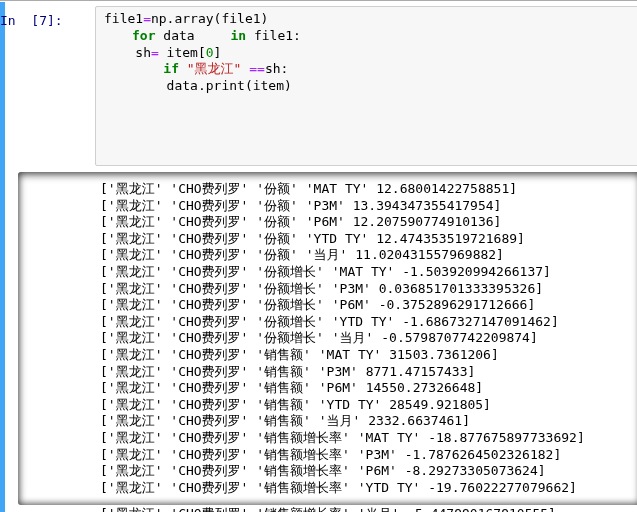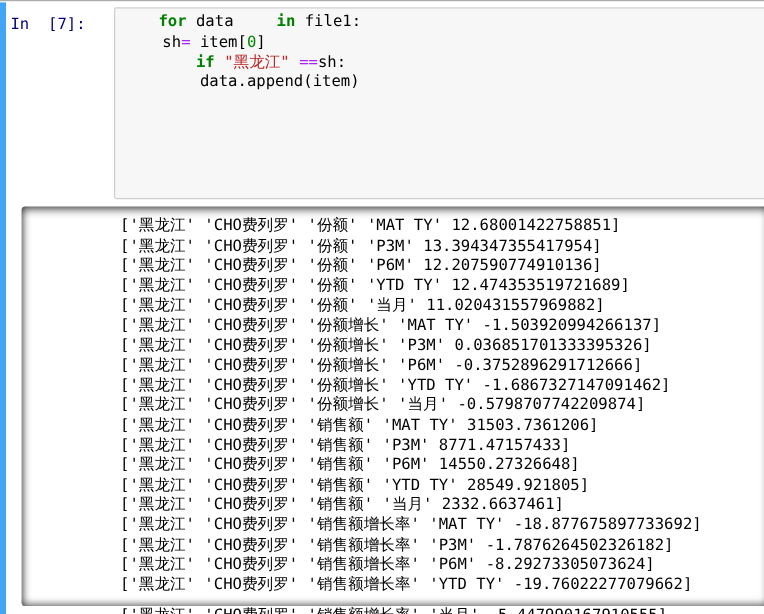--- a/index.html
+++ b/index.html
@@ -28,21 +28,21 @@
     position: absolute;
     left: 0; top: 2px;
     width: 5px; height: 510px;
     background: #42A5F5;
   }
   
   .prompt {
     position: absolute;
     left: 0; top: 12px;
     width: 80px;
-    text-align: center;
+    text-align: left;
     color: #000080;
     font-size: 13px;
     line-height: 17px;
     white-space: pre;
   }
   
   .input-area {
     position: absolute;
     left: 95px; top: 6px;
     right: -2px;
@@ -99,24 +99,25 @@
 
 <div class="stage">
 
   <div class="cell-top-border"></div>
   <div class="cell-left-bar"></div>
 
   <div class="prompt">In  [7]:</div>
 
   <div class="input-area">
     <div id="code-lines">
+        <div class="code-line"><span class="tok-p">file1</span><span class="tok-o">=</span><span class="tok-p">np.array(file1)</span></div>
         <div class="code-line"><span class="tok-k">for</span><span class="tok-p"> data </span><span class="tok-k">in</span><span class="tok-p"> file1:</span></div>
         <div class="code-line"><span class="tok-p">    sh</span><span class="tok-o">=</span><span class="tok-p"> item[</span><span class="tok-n">0</span><span class="tok-p">]</span></div>
         <div class="code-line"><span class="tok-p">    </span><span class="tok-k">if</span><span class="tok-p"> </span><span class="tok-s">"黑龙江"</span><span class="tok-p"> </span><span class="tok-o">==</span><span class="tok-p">sh:</span></div>
-        <div class="code-line"><span class="tok-p">        data.append(item)</span></div>
+        <div class="code-line"><span class="tok-p">        data.print(item)</span></div>
       </div>
   </div>
 
   <div class="output-scroll">
     <div id="output-lines">
         <div class="out-line">['黑龙江' 'CHO费列罗' '份额' 'MAT TY' 12.68001422758851]</div>
         <div class="out-line">['黑龙江' 'CHO费列罗' '份额' 'P3M' 13.394347355417954]</div>
         <div class="out-line">['黑龙江' 'CHO费列罗' '份额' 'P6M' 12.207590774910136]</div>
         <div class="out-line">['黑龙江' 'CHO费列罗' '份额' 'YTD TY' 12.474353519721689]</div>
         <div class="out-line">['黑龙江' 'CHO费列罗' '份额' '当月' 11.020431557969882]</div>

